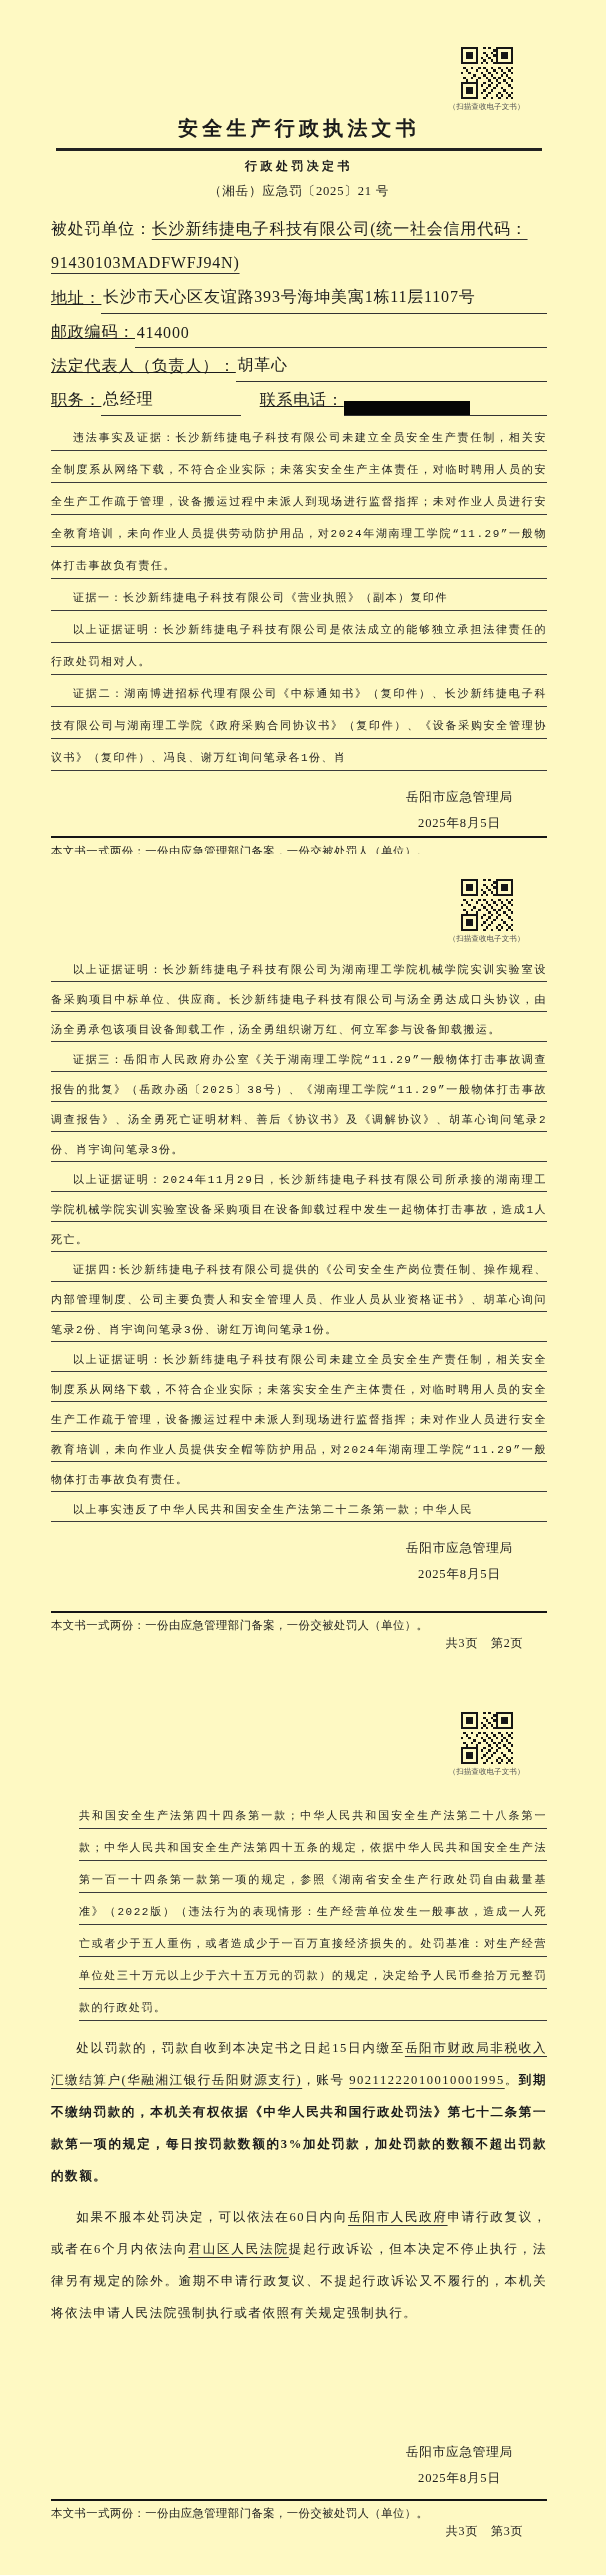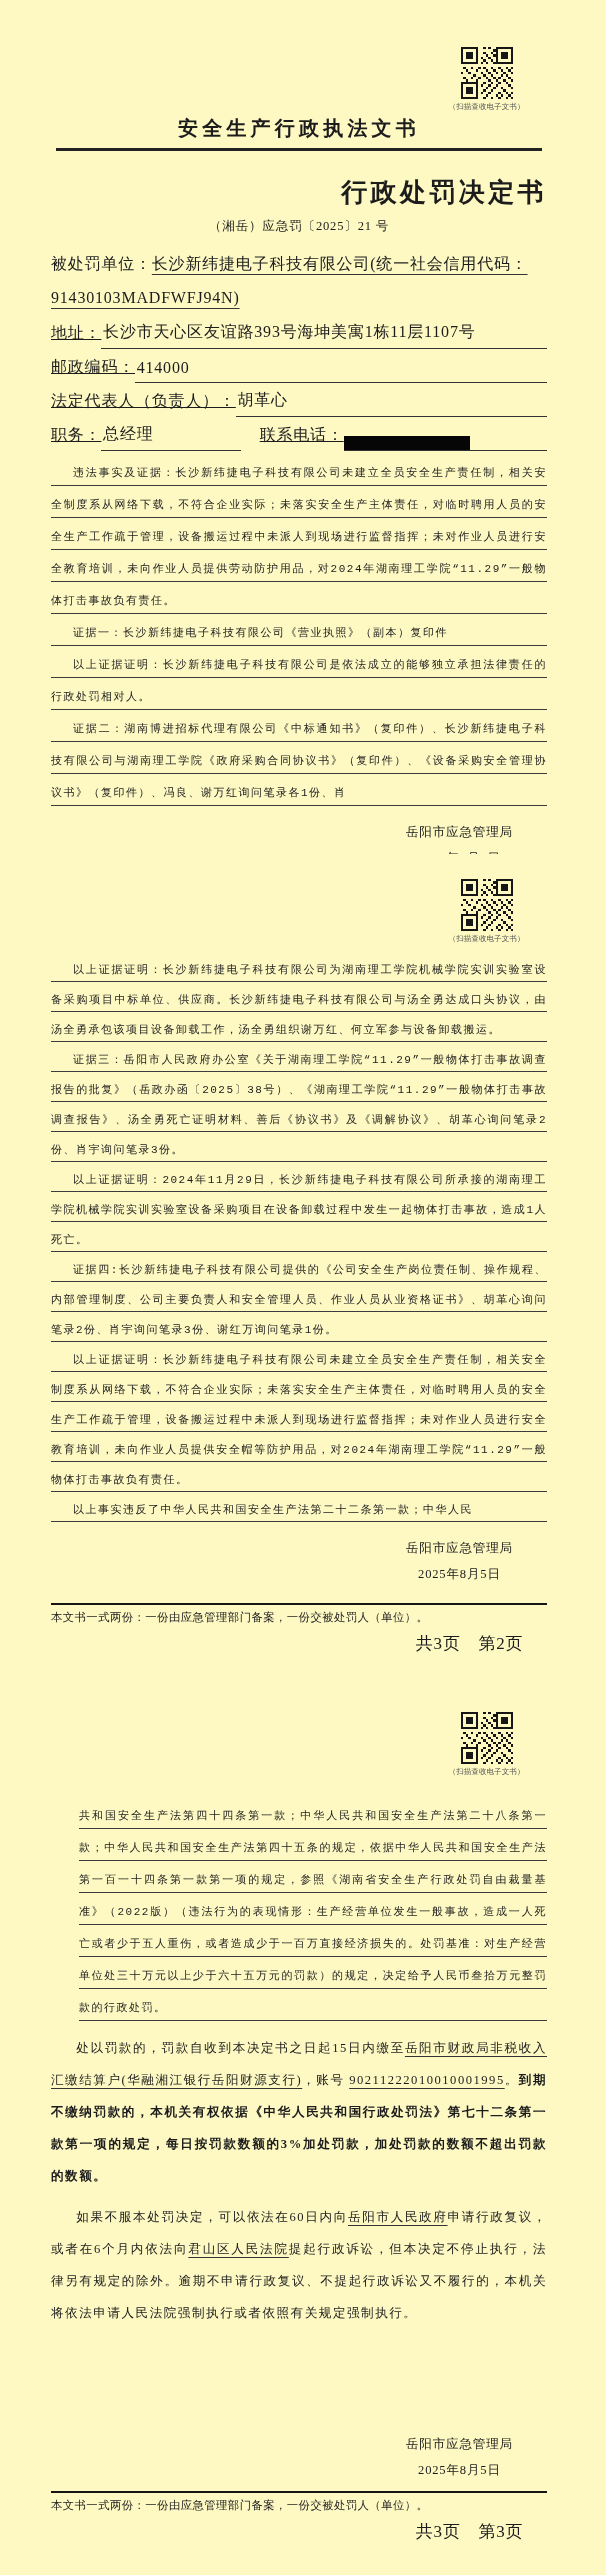--- a/index.html
+++ b/index.html
@@ -12,21 +12,21 @@
 
   
   .qr-wrap{margin:47px 18.5px 0 auto;width:84px;text-align:center;flex:0 0 auto;}
   .page2 .qr-wrap,.page3 .qr-wrap{margin-top:25px;}
   .qr{width:52px;height:52px;display:block;margin:0 auto;}
   .qr-caption{font-size:7.6px;color:#555;margin-top:2.5px;white-space:nowrap;}
 
   
   .h-title{text-align:center;font-size:20px;font-weight:bold;letter-spacing:4.2px;margin-top:3.4px;}
   .dbl-rule{border-top:2.5px solid #222;border-bottom:0.8px solid #222;height:2.5px;margin:5.9px 5px 2.5px;}
-  .d-title{text-align:right;font-size:26px;font-weight:bold;letter-spacing:3.4px;margin-top:22px;}
+  .d-title{text-align:center;font-size:12px;font-weight:bold;letter-spacing:3.4px;margin-top:5px;}
   .d-num{text-align:center;font-size:12.6px;letter-spacing:0.8px;margin-top:7.6px;}
 
   
   .fields{margin-top:11.8px;font-size:16px;letter-spacing:0.8px;}
   .funit{line-height:34px;}
   .uval{text-decoration:underline;text-underline-offset:5px;text-decoration-thickness:0.8px;text-decoration-color:#333;}
   .frow{display:flex;align-items:flex-end;height:34px;}
   .flabel{white-space:nowrap;}
   .flabel2{white-space:nowrap;padding-bottom:4.2px;text-decoration:underline;}
   .fval{border-bottom:0.8px solid #333;padding:0 6.7px 4.2px 1.7px;white-space:nowrap;}
@@ -54,21 +54,21 @@
 
   
   .sign{margin:10px 34px 0 auto;text-align:center;font-size:12.6px;line-height:26px;letter-spacing:0.8px;}
   .page3 .sign{margin-top:auto;}
 
   
   .footer{margin-top:auto;padding-bottom:35px;}
   .page3 .footer{margin-top:8.4px;}
   .footer-rule{border-top:2.5px solid #151515;}
   .footer-note{font-size:11.4px;line-height:17.7px;padding-top:4.2px;letter-spacing:0.4px;}
-  .pageinfo{text-align:right;font-size:17px;line-height:17px;padding-right:23.6px;letter-spacing:0.8px;margin-top:8px;}
+  .pageinfo{text-align:right;font-size:12px;line-height:17px;padding-right:23.6px;letter-spacing:0.8px;}
 </style>
 </head>
 <body>
 
 <div class="page page1">
   <div class="qr-wrap">
     <svg class="qr" viewBox="0 0 21 21" shape-rendering="crispEdges">
       <g id="qrsym" fill="#161616">
         <path fill-rule="evenodd" d="M0 0h7v7H0zM1 1h5v5H1z"></path>
           <rect x="2" y="2" width="3" height="3"></rect>

